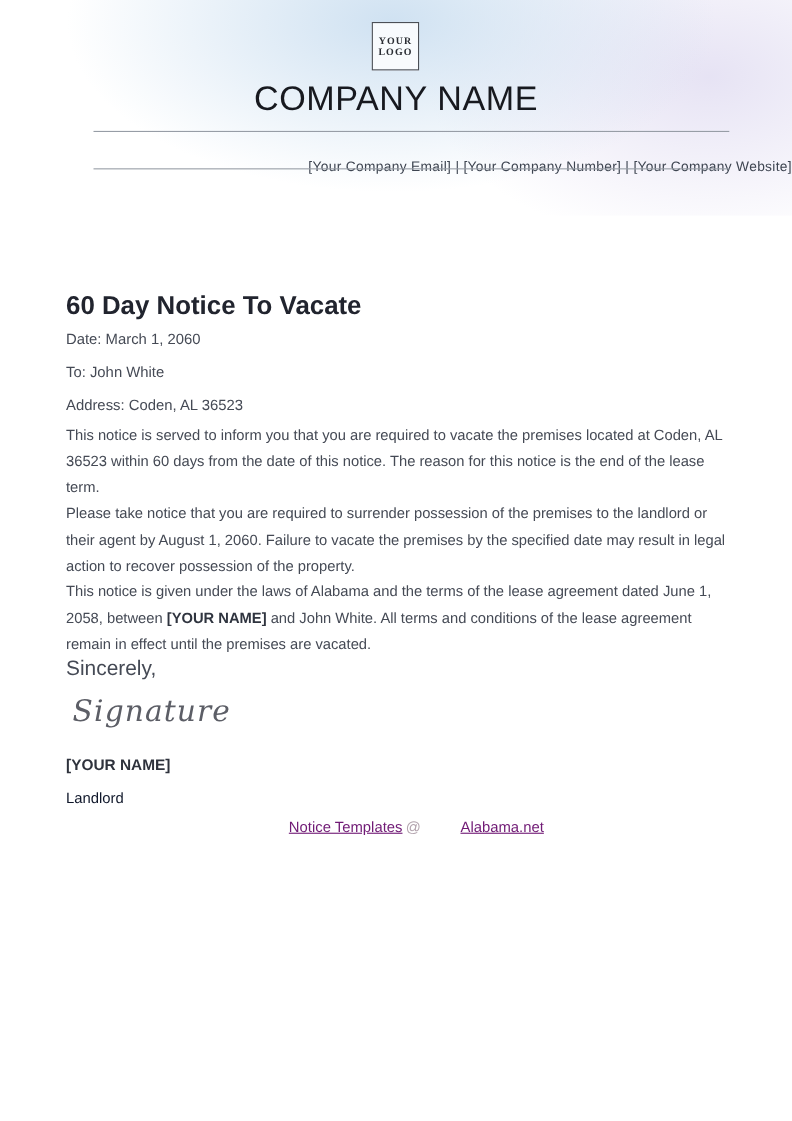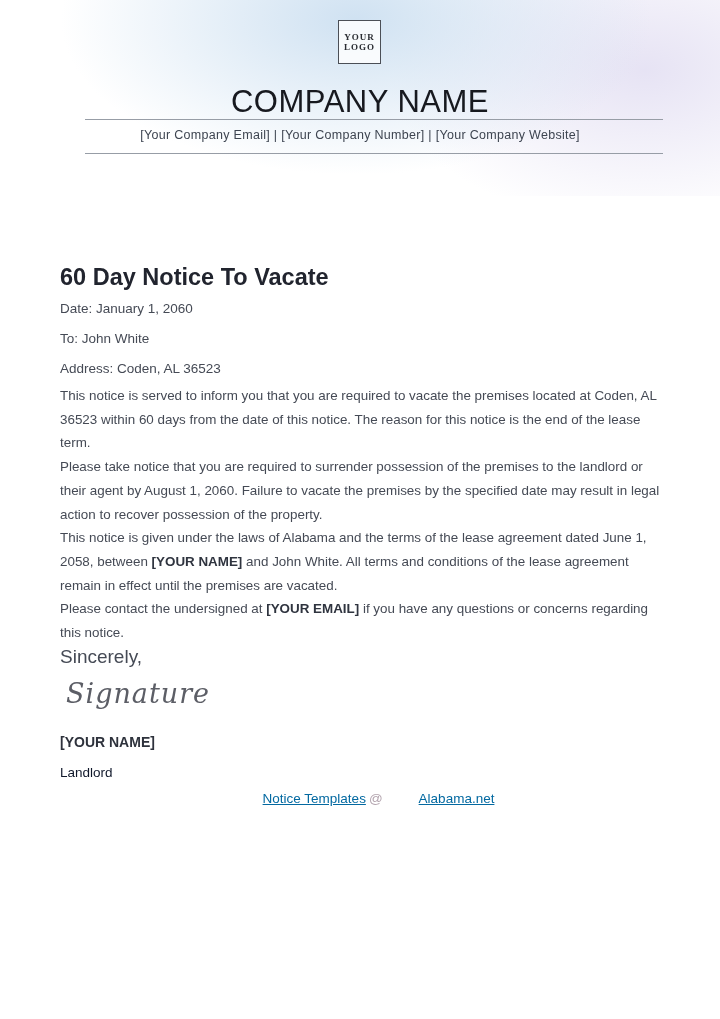--- a/index.html
+++ b/index.html
@@ -40,43 +40,43 @@
     line-height: 10px;
     letter-spacing: 1px;
     font-weight: 600;
     color: #2a2d33;
   }
   .company-name {
     position: absolute;
     top: 73px;
     left: 0;
     right: 0;
-    margin: 12px;
+    margin: 0;
     text-align: center;
     font-size: 31px;
     line-height: 33px;
     font-weight: 500;
     letter-spacing: 0.5px;
     color: #17191f;
   }
   .rule {
     position: absolute;
     left: 85px;
     width: 578px;
     height: 0;
     border-top: 1px solid #979da6;
   }
   .rule-top { top: 119px; }
   .rule-bottom { top: 153px; }
   .contact-line {
     position: absolute;
-    top: 128px;
+    top: 144px;
     left: 0;
     right: 0;
-    text-align: center;
+    text-align: right;
     font-size: 12.5px;
     line-height: 15px;
     letter-spacing: 0.3px;
     color: #3d4450;
   }
 
   
   .content {
     position: absolute;
     top: 263px;
@@ -134,21 +134,21 @@
     line-height: 16px;
     color: #0f172a;
   }
   .footer {
     margin-top: 10px;
     text-align: center;
     font-size: 13.5px;
     line-height: 16px;
   }
   .footer-link {
-    color: #0369a1;
+    color: #701a75;
     cursor: pointer;
     padding-left: 33px;
   }
   .sep {
     color: #b3a4ae;
     padding: 0 3px;
   }
 </style>
 </head>
 <body>
@@ -161,29 +161,28 @@
       <span class="logo-line">LOGO</span>
     </div>
     <h1 class="company-name">COMPANY NAME</h1>
     <div class="rule rule-top"></div>
     <div class="contact-line">[Your Company Email] | [Your Company Number] | [Your Company Website]</div>
     <div class="rule rule-bottom"></div>
   </header>
 
   <main class="content">
     <h2 class="title">60 Day Notice To Vacate</h2>
-    <p class="meta">Date: January 1, 2060</p>
+    <p class="meta">Date: March 1, 2060</p>
     <p class="meta">To: John White</p>
     <p class="meta">Address: Coden, AL 36523</p>
 
     <div class="paragraphs">
         <p class="body-p"><span>This notice is served to inform you that you are required to vacate the premises located at Coden, AL 36523 within 60 days from the date of this notice. The reason for this notice is the end of the lease term.</span></p>
         <p class="body-p"><span>Please take notice that you are required to surrender possession of the premises to the landlord or their agent by August 1, 2060. Failure to vacate the premises by the specified date may result in legal action to recover possession of the property.</span></p>
         <p class="body-p"><span>This notice is given under the laws of Alabama and the terms of the lease agreement dated June 1, 2058, between </span><b>[YOUR NAME]</b><span> and John White. All terms and conditions of the lease agreement remain in effect until the premises are vacated.</span></p>
-        <p class="body-p"><span>Please contact the undersigned at </span><b>[YOUR EMAIL]</b><span> if you have any questions or concerns regarding this notice.</span></p>
       </div>
 
     <p class="closing">Sincerely,</p>
     <div class="signature">Signature</div>
     <p class="signer-name">[YOUR NAME]</p>
     <p class="signer-title">Landlord</p>
 
     <div class="footer">
       <a class="footer-link" href="#">Notice Templates</a><span class="sep">@</span><a class="footer-link" href="#">Alabama.net</a>
     </div>

